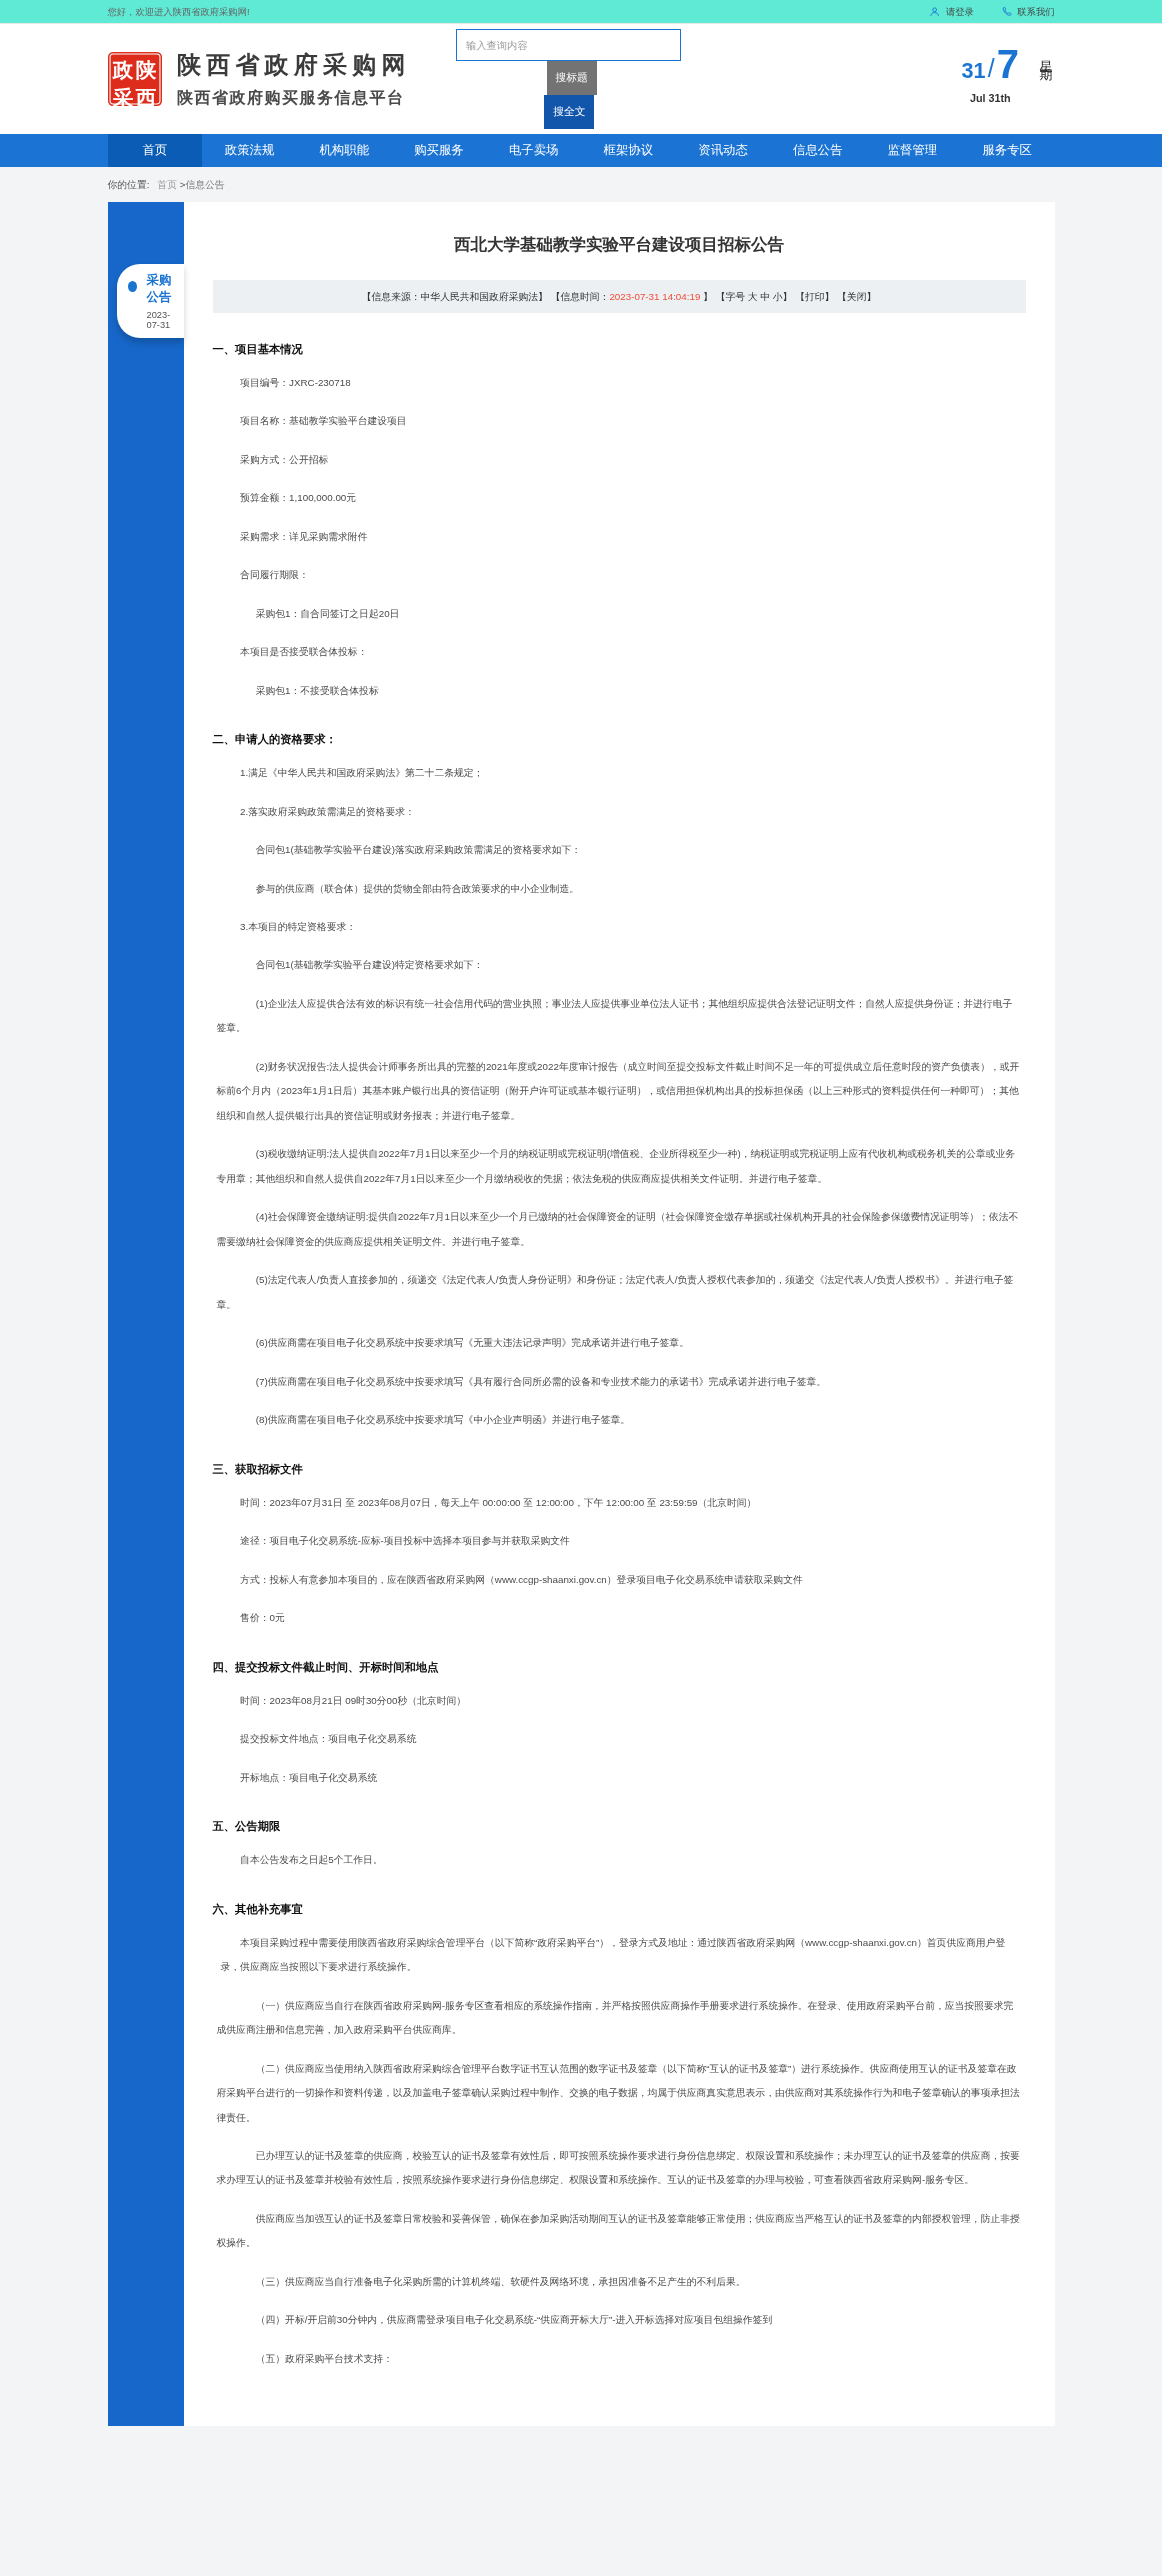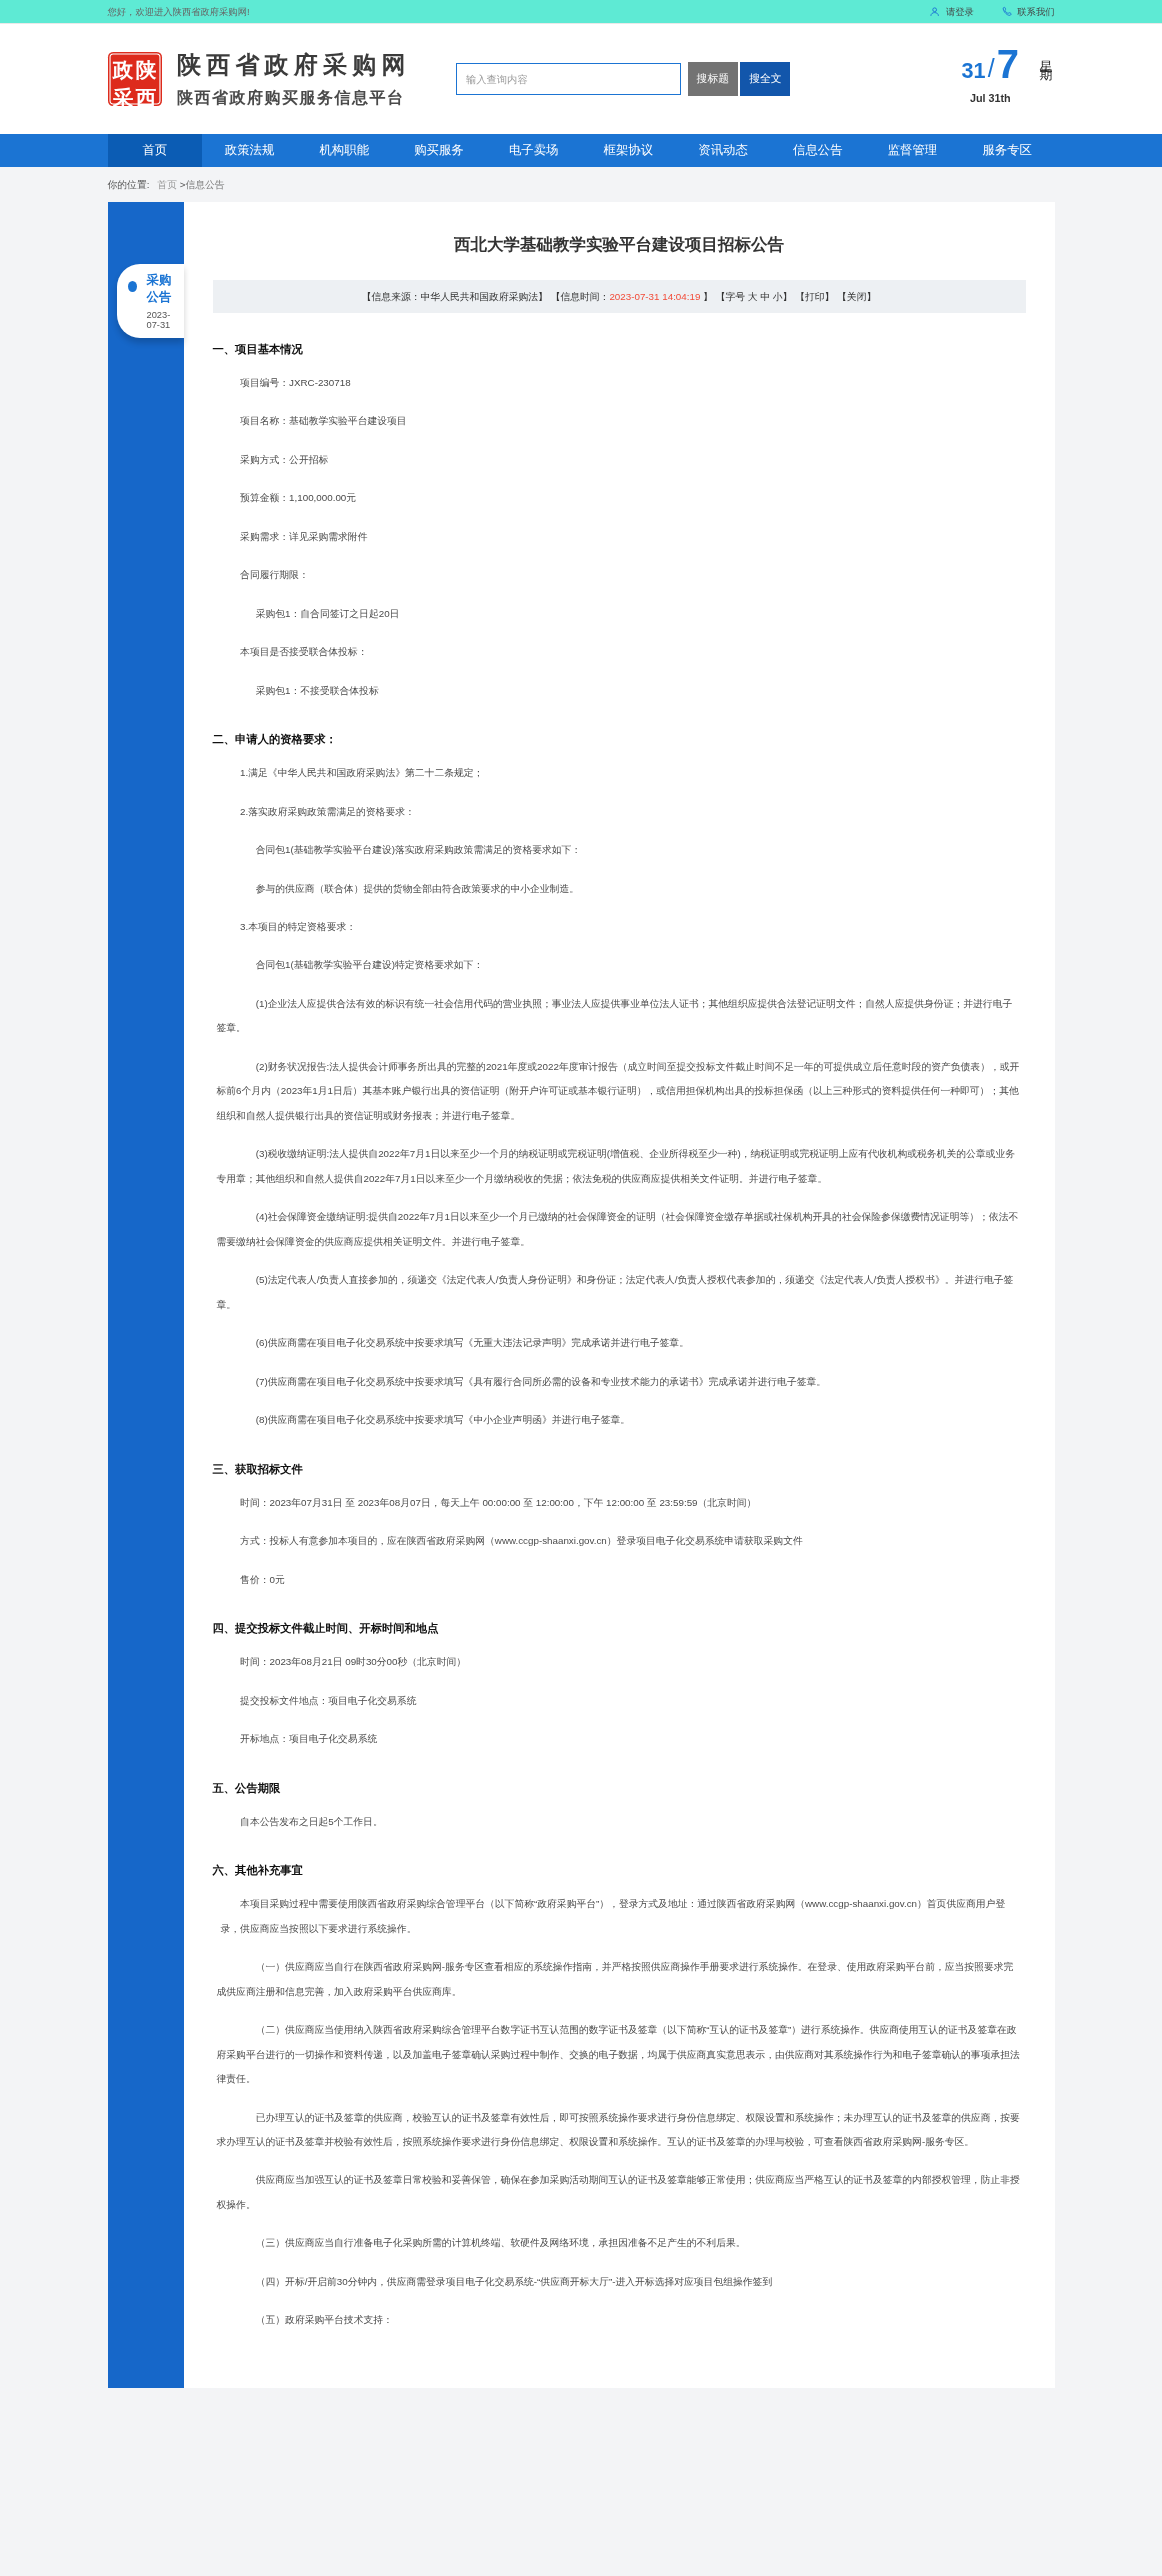--- a/index.html
+++ b/index.html
@@ -24,21 +24,21 @@
   .header .container { display:flex; align-items:center; height:110px; }
   .seal {
     width:54px; height:54px; background:#dd2b1c; border-radius:5.2px;
     display:grid; grid-template-columns:1fr 1fr; box-shadow:inset 0 0 0 1.5px #dd2b1c, inset 0 0 0 2.6px #ffffff;
     padding:4.1px;
   }
   .seal span { color:#fff; font-size:20.6px; font-weight:bold; display:flex; align-items:center; justify-content:center; font-family:"Liberation Serif","DejaVu Serif",serif; }
   .logo-text { margin-left:15.5px; }
   .site-title { font-size:24px; font-weight:bold; color:#3b3b3b; letter-spacing:5.2px; }
   .site-subtitle { font-size:16px; font-weight:bold; color:#4a4a4a; letter-spacing:1.5px; margin-top:6.2px; }
-  .search-area { margin-left:45px; display:flex; align-items:center; }
+  .search-area { margin-left:45px; display:flex; align-items:center;flex-direction:column; }
   .search-input {
     width:225px; height:32px; border:1px solid #1b74d3; font-size:10.3px; padding:0 9.3px; color:#333; outline:none;
   }
   .search-input::placeholder { color:#9a9a9a; }
   .btn-search-title {
     margin-left:7.2px; width:50px; height:34px; background:#737373; color:#fff; border:none;
     font-size:10.8px; cursor:pointer;
   }
   .btn-search-full {
     margin-left:2.6px; width:50px; height:34px; background:#1256ab; color:#fff; border:none;
@@ -235,20 +235,21 @@
         <p class="para2">(1)企业法人应提供合法有效的标识有统一社会信用代码的营业执照；事业法人应提供事业单位法人证书；其他组织应提供合法登记证明文件；自然人应提供身份证；并进行电子签章。</p>
         <p class="para2">(2)财务状况报告:法人提供会计师事务所出具的完整的2021年度或2022年度审计报告（成立时间至提交投标文件截止时间不足一年的可提供成立后任意时段的资产负债表），或开标前6个月内（2023年1月1日后）其基本账户银行出具的资信证明（附开户许可证或基本银行证明），或信用担保机构出具的投标担保函（以上三种形式的资料提供任何一种即可）；其他组织和自然人提供银行出具的资信证明或财务报表；并进行电子签章。</p>
         <p class="para2">(3)税收缴纳证明:法人提供自2022年7月1日以来至少一个月的纳税证明或完税证明(增值税、企业所得税至少一种)，纳税证明或完税证明上应有代收机构或税务机关的公章或业务专用章；其他组织和自然人提供自2022年7月1日以来至少一个月缴纳税收的凭据；依法免税的供应商应提供相关文件证明。并进行电子签章。</p>
         <p class="para2">(4)社会保障资金缴纳证明:提供自2022年7月1日以来至少一个月已缴纳的社会保障资金的证明（社会保障资金缴存单据或社保机构开具的社会保险参保缴费情况证明等）；依法不需要缴纳社会保障资金的供应商应提供相关证明文件。并进行电子签章。</p>
         <p class="para2">(5)法定代表人/负责人直接参加的，须递交《法定代表人/负责人身份证明》和身份证；法定代表人/负责人授权代表参加的，须递交《法定代表人/负责人授权书》。并进行电子签章。</p>
         <p class="para2">(6)供应商需在项目电子化交易系统中按要求填写《无重大违法记录声明》完成承诺并进行电子签章。</p>
         <p class="para2">(7)供应商需在项目电子化交易系统中按要求填写《具有履行合同所必需的设备和专业技术能力的承诺书》完成承诺并进行电子签章。</p>
         <p class="para2">(8)供应商需在项目电子化交易系统中按要求填写《中小企业声明函》并进行电子签章。</p>
         <div class="sec-h">三、获取招标文件</div>
         <p class="para">时间：2023年07月31日 至 2023年08月07日，每天上午 00:00:00 至 12:00:00，下午 12:00:00 至 23:59:59（北京时间）</p>
+        <p class="para">途径：项目电子化交易系统-应标-项目投标中选择本项目参与并获取采购文件</p>
         <p class="para">方式：投标人有意参加本项目的，应在陕西省政府采购网（www.ccgp-shaanxi.gov.cn）登录项目电子化交易系统申请获取采购文件</p>
         <p class="para">售价：0元</p>
         <div class="sec-h">四、提交投标文件截止时间、开标时间和地点</div>
         <p class="para">时间：2023年08月21日 09时30分00秒（北京时间）</p>
         <p class="para">提交投标文件地点：项目电子化交易系统</p>
         <p class="para">开标地点：项目电子化交易系统</p>
         <div class="sec-h">五、公告期限</div>
         <p class="para">自本公告发布之日起5个工作日。</p>
         <div class="sec-h">六、其他补充事宜</div>
         <p class="para">本项目采购过程中需要使用陕西省政府采购综合管理平台（以下简称“政府采购平台”），登录方式及地址：通过陕西省政府采购网（www.ccgp-shaanxi.gov.cn）首页供应商用户登录，供应商应当按照以下要求进行系统操作。</p>

